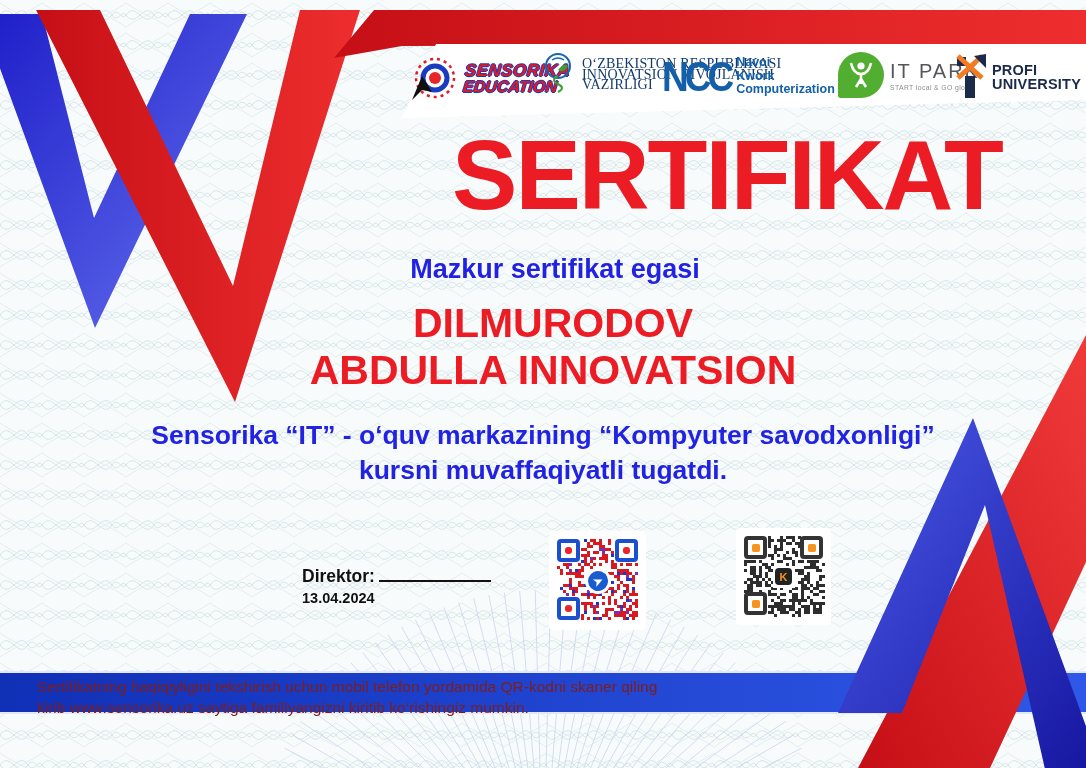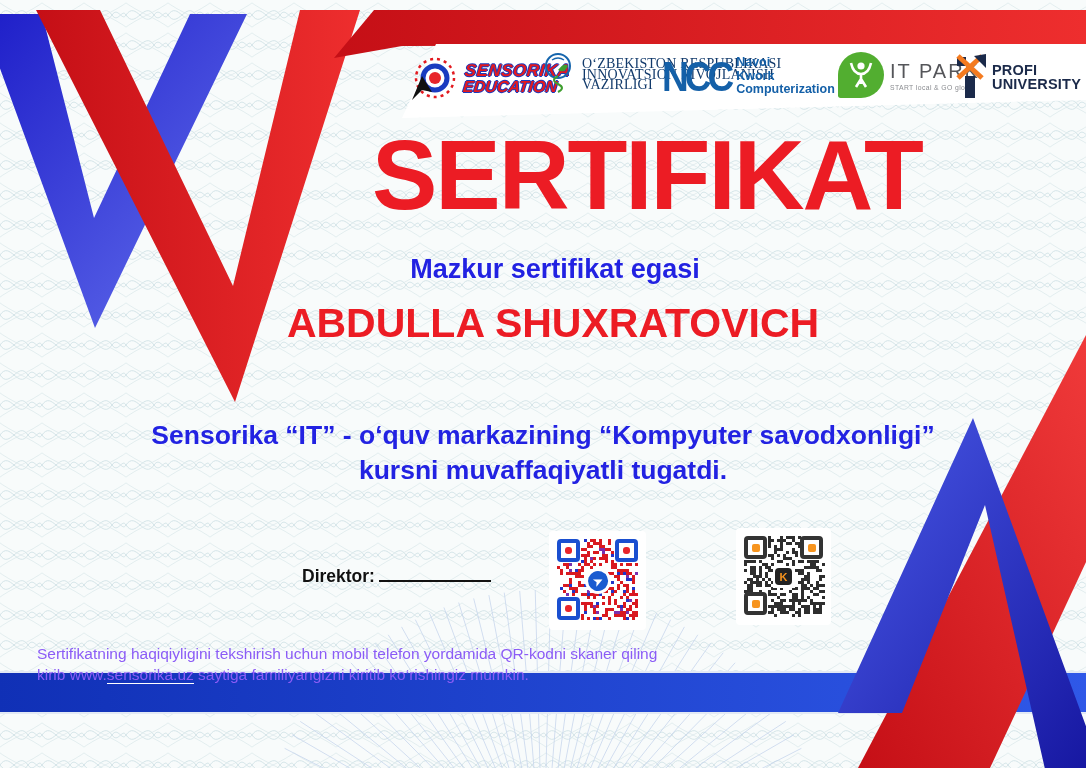--- a/index.html
+++ b/index.html
@@ -2,21 +2,21 @@
 <html><head>
 <meta charset="utf-8">
 <style>
   html,body{margin:0;padding:0;}
   body{font-family:"Liberation Sans",sans-serif;background:#777;}
   #canvas{position:relative;width:1086px;height:768px;overflow:hidden;background:#f8fbfb;}
   svg.layer{position:absolute;left:0;top:0;z-index:0;}
   svg#deco{z-index:1;}
   .txt{position:absolute;z-index:3;}
 
-  .title{left:372px;top:126px;width:710px;font-size:98px;line-height:1.0;
+  .title{left:372px;top:126px;width:710px;text-align:center;font-size:98px;line-height:1.0;
          font-weight:bold;letter-spacing:-2px;color:#ec1c24;}
   .subtitle{left:155px;top:254px;width:800px;text-align:center;font-size:27px;font-weight:bold;color:#2222e2;}
   .name{left:153px;top:300px;width:800px;text-align:center;font-size:41px;line-height:47px;
         font-weight:bold;color:#ec1c24;}
   .body-par{left:93px;top:418px;width:900px;text-align:center;font-size:26.5px;line-height:35px;
         font-weight:bold;color:#2222e2;}
 
   .details{left:35px;top:530px;width:290px;font-size:17px;line-height:19.4px;font-weight:bold;color:#111;}
   .details .blue{color:#2222e2;}
 
@@ -36,21 +36,21 @@
   #qr2 .finder{border:4px solid #333;}
   #qr2 .finder i{width:8px;height:8px;border-radius:2px;background:#f7941e;}
   .qr-center{position:absolute;left:50%;top:50%;transform:translate(-50%,-50%);z-index:2;}
   #qr1 .qr-center{width:26px;height:26px;border-radius:50%;background:#fff;display:flex;align-items:center;justify-content:center;}
   #qr1 .qr-center b{width:20px;height:20px;border-radius:50%;background:#1a5bd0;color:#fff;font-size:11px;
       display:flex;align-items:center;justify-content:center;transform:rotate(-25deg);}
   #qr2 .qr-center{width:22px;height:22px;background:#fff;display:flex;align-items:center;justify-content:center;}
   #qr2 .qr-center b{width:17px;height:17px;border-radius:4px;background:#222;color:#f7941e;font-size:11px;
       display:flex;align-items:center;justify-content:center;}
 
-  .footer-text{left:37px;top:644px;width:700px;font-size:15.5px;line-height:20.5px;color:#8b5cf6;z-index:3;}
+  .footer-text{left:37px;top:677px;width:700px;font-size:15.5px;line-height:20.5px;color:#7f1d1d;z-index:3;}
   .footer-text .lnk{border-bottom:1.5px solid #fff;}
 
   
   .logos{position:absolute;z-index:2;left:0;top:0;width:100%;height:130px;}
   .logo{position:absolute;display:flex;align-items:center;gap:6px;}
   #lg-sensorika{left:408px;top:52px;}
   .sens-text{font-style:italic;font-weight:bold;color:#e21a20;line-height:1.02;
      text-shadow:-1px 0 #1a3bc0, 0 1px #1a3bc0, 1px 0 #1a3bc0, 0 -1px #1a3bc0;transform:skewX(-6deg);}
   .sens-text .l1{font-size:17px;letter-spacing:.5px;}
   .sens-text .l2{font-size:16px;}
@@ -223,32 +223,34 @@
       <div class="profi-text">
         <div>PROFI</div>
         <div>UNIVERSITY</div>
       </div>
     </div>
   </div>
 
   <div class="txt title">SERTIFIKAT</div>
   <div class="txt subtitle">Mazkur sertifikat egasi</div>
   <div class="txt name">
-    <div>ABDULLA SHUXRATOVICH</div>
+    <div>DILMURODOV</div>
+    <div>ABDULLA INNOVATSION</div>
   </div>
   <div class="txt body-par">
     <div>Sensorika “IT” - o‘quv markazining “Kompyuter savodxonligi”</div>
     <div>kursni muvaffaqiyatli tugatdi.</div>
   </div>
 
 
   <div class="txt sig">
     <div>
       <span>Direktor:</span><span class="sigline"></span>
     </div>
+    <div class="date">13.04.2024</div>
   </div>
 
   <div class="qr" id="qr1">
     <div class="qr-grid">
         <span style="left: 27px; top: 0px; background: rgb(33, 52, 200);"></span>
         <span style="left: 33px; top: 0px; background: rgb(217, 25, 32);"></span>
         <span style="left: 36px; top: 0px; background: rgb(217, 25, 32);"></span>
         <span style="left: 42px; top: 0px; background: rgb(217, 25, 32);"></span>
         <span style="left: 51px; top: 0px; background: rgb(217, 25, 32);"></span>
         <span style="left: 30px; top: 3px; background: rgb(217, 25, 32);"></span>

